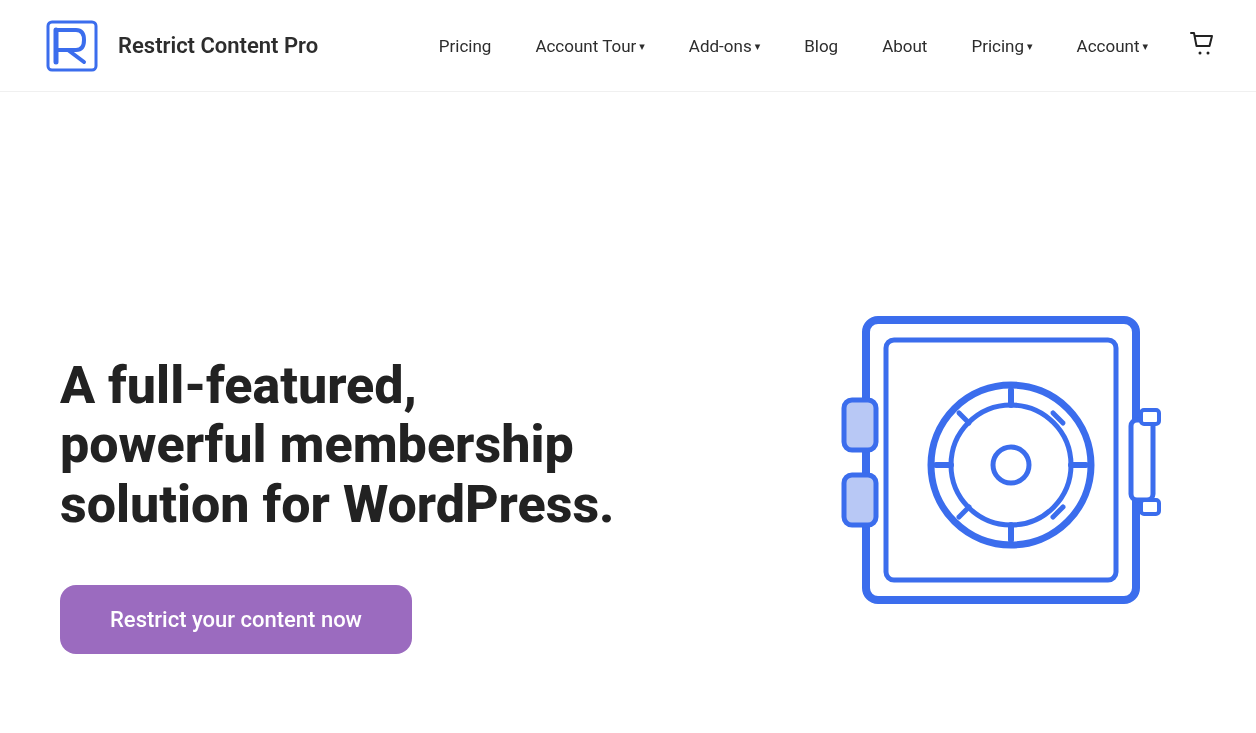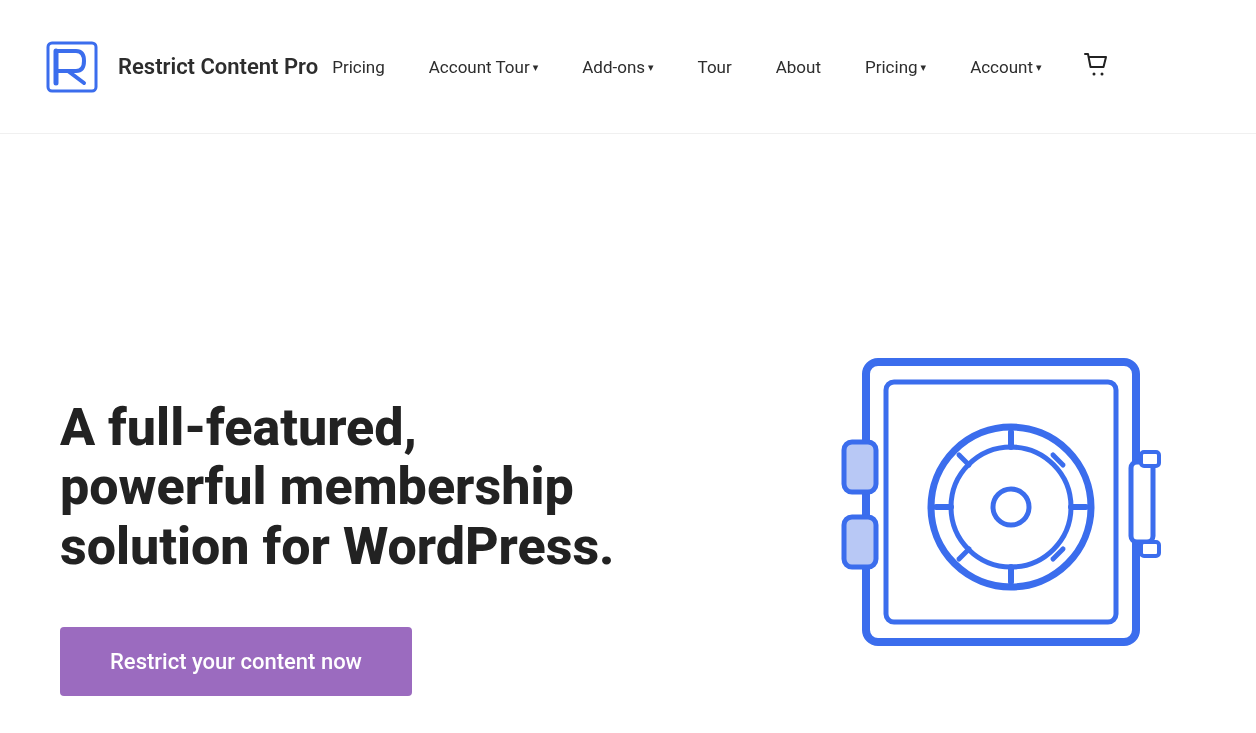--- a/index.html
+++ b/index.html
@@ -2,22 +2,23 @@
 <html><head>
   <meta charset="utf-8">
   <style>
     * { margin: 0; padding: 0; box-sizing: border-box; }
     body { font-family: -apple-system, BlinkMacSystemFont, 'Segoe UI', Roboto, sans-serif; background: #fff; color: #2d2d2d; }
 
     
     header {
       display: flex;
       align-items: center;
+      justify-content: space-between;
       padding: 12px 40px;
-      height: 134px;
+      height: 92px;
       border-bottom: 1px solid #f0f0f0;
     }
     .logo-area {
       display: flex;
       align-items: center;
       gap: 14px;
       text-decoration: none;
       color: #2d2d2d;
     }
     .logo-icon {
@@ -73,21 +74,21 @@
       color: #222;
       margin-bottom: 50px;
     }
     .hero-cta {
       display: inline-block;
       background: #9b6bbf;
       color: #fff;
       font-size: 22px;
       font-weight: 500;
       padding: 22px 50px;
-      border-radius: 4px;
+      border-radius: 16px;
       cursor: pointer;
       border: none;
       text-decoration: none;
     }
 
     
     .hero-right {
       flex-shrink: 0;
     }
   </style>
@@ -119,21 +120,21 @@
       <span>Account Tour</span>
       <span class="nav-chevron">▾</span>
     </a>
 
     <a class="nav-item" href="#">
       <span>Add-ons</span>
       <span class="nav-chevron">▾</span>
     </a>
 
     <a class="nav-item" href="#">
-      <span>Tour</span>
+      <span>Blog</span>
     </a>
 
     <a class="nav-item" href="#">
       <span>About</span>
     </a>
 
     <a class="nav-item" href="#">
       <span>Pricing</span>
       <span class="nav-chevron">▾</span>
     </a>

